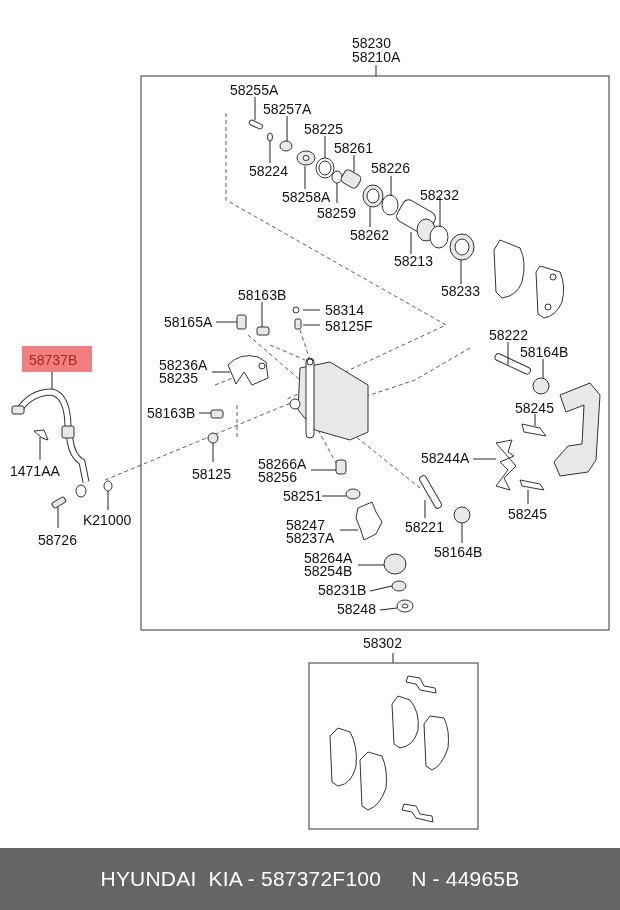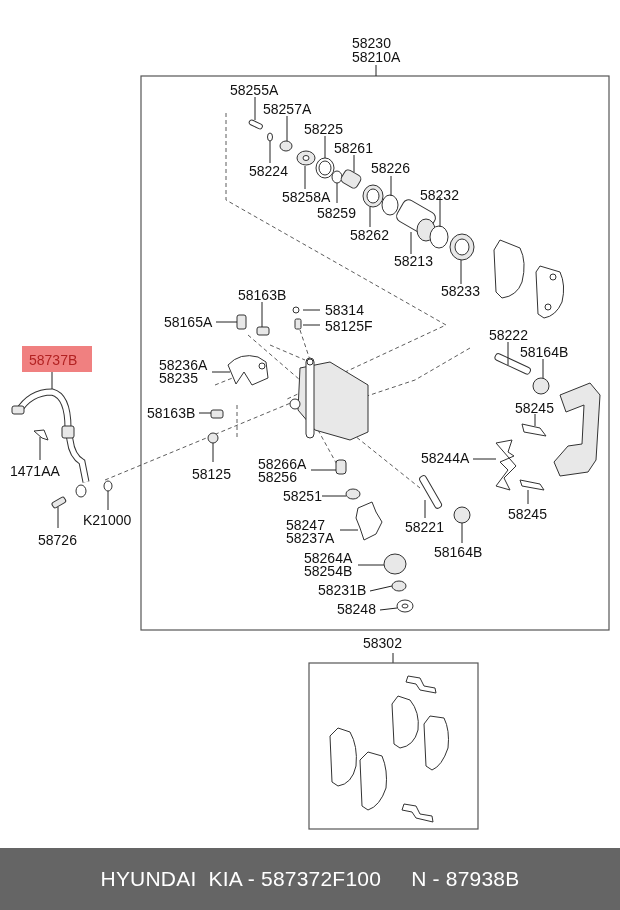--- a/index.html
+++ b/index.html
@@ -214,14 +214,14 @@
     <path class="part" d="M430,716 L444,718 Q450,730 448,748 Q442,766 432,770 L426,766 L424,724 Z"></path>
     <path class="part" d="M338,728 L350,732 Q358,746 356,766 Q352,784 338,786 L332,782 L330,736 Z"></path>
     <path class="part" d="M368,752 L382,756 Q388,770 386,788 Q380,806 368,810 L362,806 L360,760 Z"></path>
     <path class="part" d="M404,804 L416,806 L420,814 L432,816 L433,822 L416,818 L412,812 L402,810 Z"></path>
   </g>
 </svg>
 
 <div id="footer">
   <span>HYUNDAI  KIA - 587372F100</span>
   <span>     </span>
-  <span>N - 87938B</span>
+  <span>N - 44965B</span>
 </div>
 
 </body></html>

